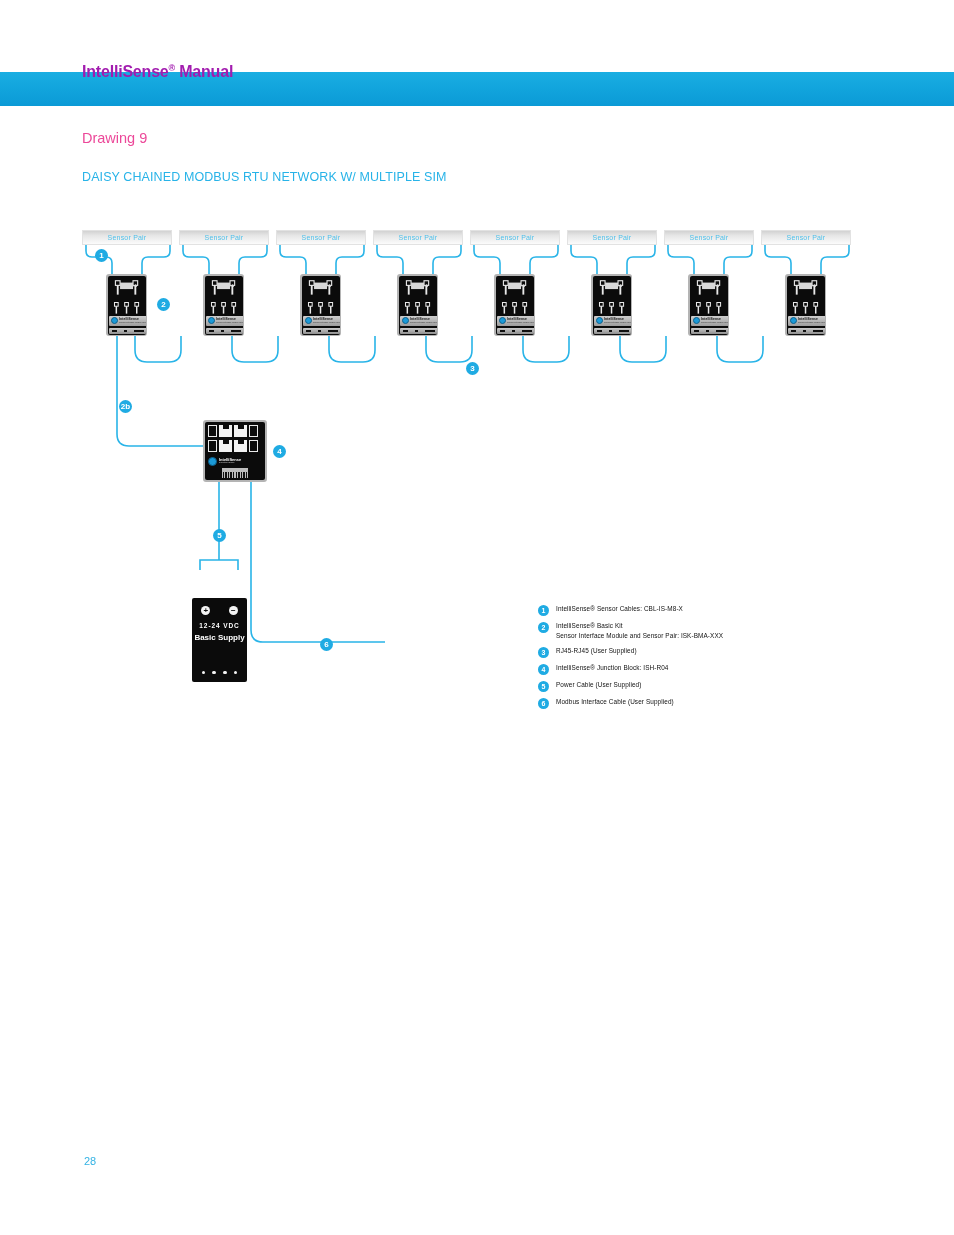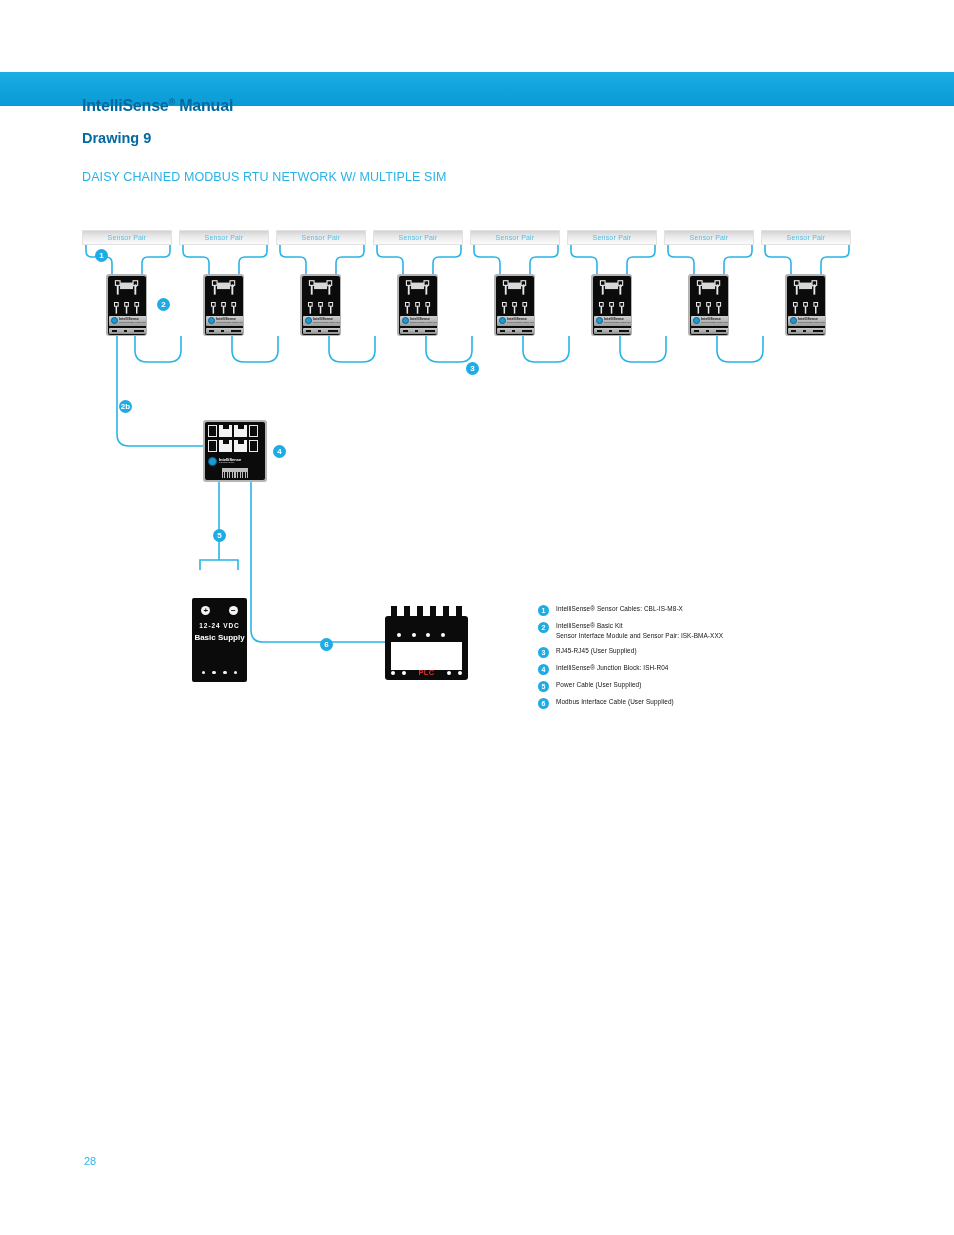--- a/index.html
+++ b/index.html
@@ -11,30 +11,30 @@
     position: relative;
     overflow: hidden;
   }
 
   
   .header-band {
     position:absolute; left:0; top:72px; width:954px; height:34px;
     background: linear-gradient(to bottom, #1aaee2 0%, #12a5dd 45%, #0b9ad6 100%);
   }
   .header-title {
-    position:absolute; left:82px; top:97px;
-    font-size:16px; font-weight:bold; color:#0369a1;
+    position:absolute; left:82px; top:63px;
+    font-size:16px; font-weight:bold; color:#a21caf;
     letter-spacing:-0.2px;
   }
   .header-title sup { font-size:9px; vertical-align: super; }
 
   
   .drawing-title {
     position:absolute; left:82px; top:130px;
-    font-size:14.5px; font-weight:bold; color:#0369a1;
+    font-size:14.5px; font-weight:normal; color:#ec4899;
   }
   .drawing-subtitle {
     position:absolute; left:82px; top:170px;
     font-size:12.5px; color:#27b3e8; letter-spacing:0.1px;
   }
 
   
   .page-number {
     position:absolute; left:84px; top:1155px;
     font-size:11px; color:#34b3e4;
@@ -570,50 +570,20 @@
           <i></i>
           <i></i>
         </span>
         <span class="grp">
           <i></i>
           <i></i>
         </span>
     </div>
   </div>
 
-  <div class="plc">
-    <div class="plc-pins">
-        <i></i>
-        <i></i>
-        <i></i>
-        <i></i>
-        <i></i>
-        <i></i>
-      </div>
-    <div class="plc-body">
-      <div class="plc-leds">
-          <i></i>
-          <i></i>
-          <i></i>
-          <i></i>
-        </div>
-      <div class="plc-screen"></div>
-      <div class="plc-foot">
-        <span class="dots">
-            <i></i>
-            <i></i>
-          </span>
-        <b>PLC</b>
-        <span class="dots">
-            <i></i>
-            <i></i>
-          </span>
-      </div>
-    </div>
-  </div>
 
   <div class="badge" style="left:95px;  top:249px;">1</div>
   <div class="badge" style="left:157px; top:298px;">2</div>
   <div class="badge" style="left:466px; top:362px;">3</div>
   <div class="badge" style="left:119px; top:400px;">2b</div>
   <div class="badge" style="left:273px; top:445px;">4</div>
   <div class="badge" style="left:213px; top:529px;">5</div>
   <div class="badge" style="left:320px; top:638px;">6</div>
 
 </div>

